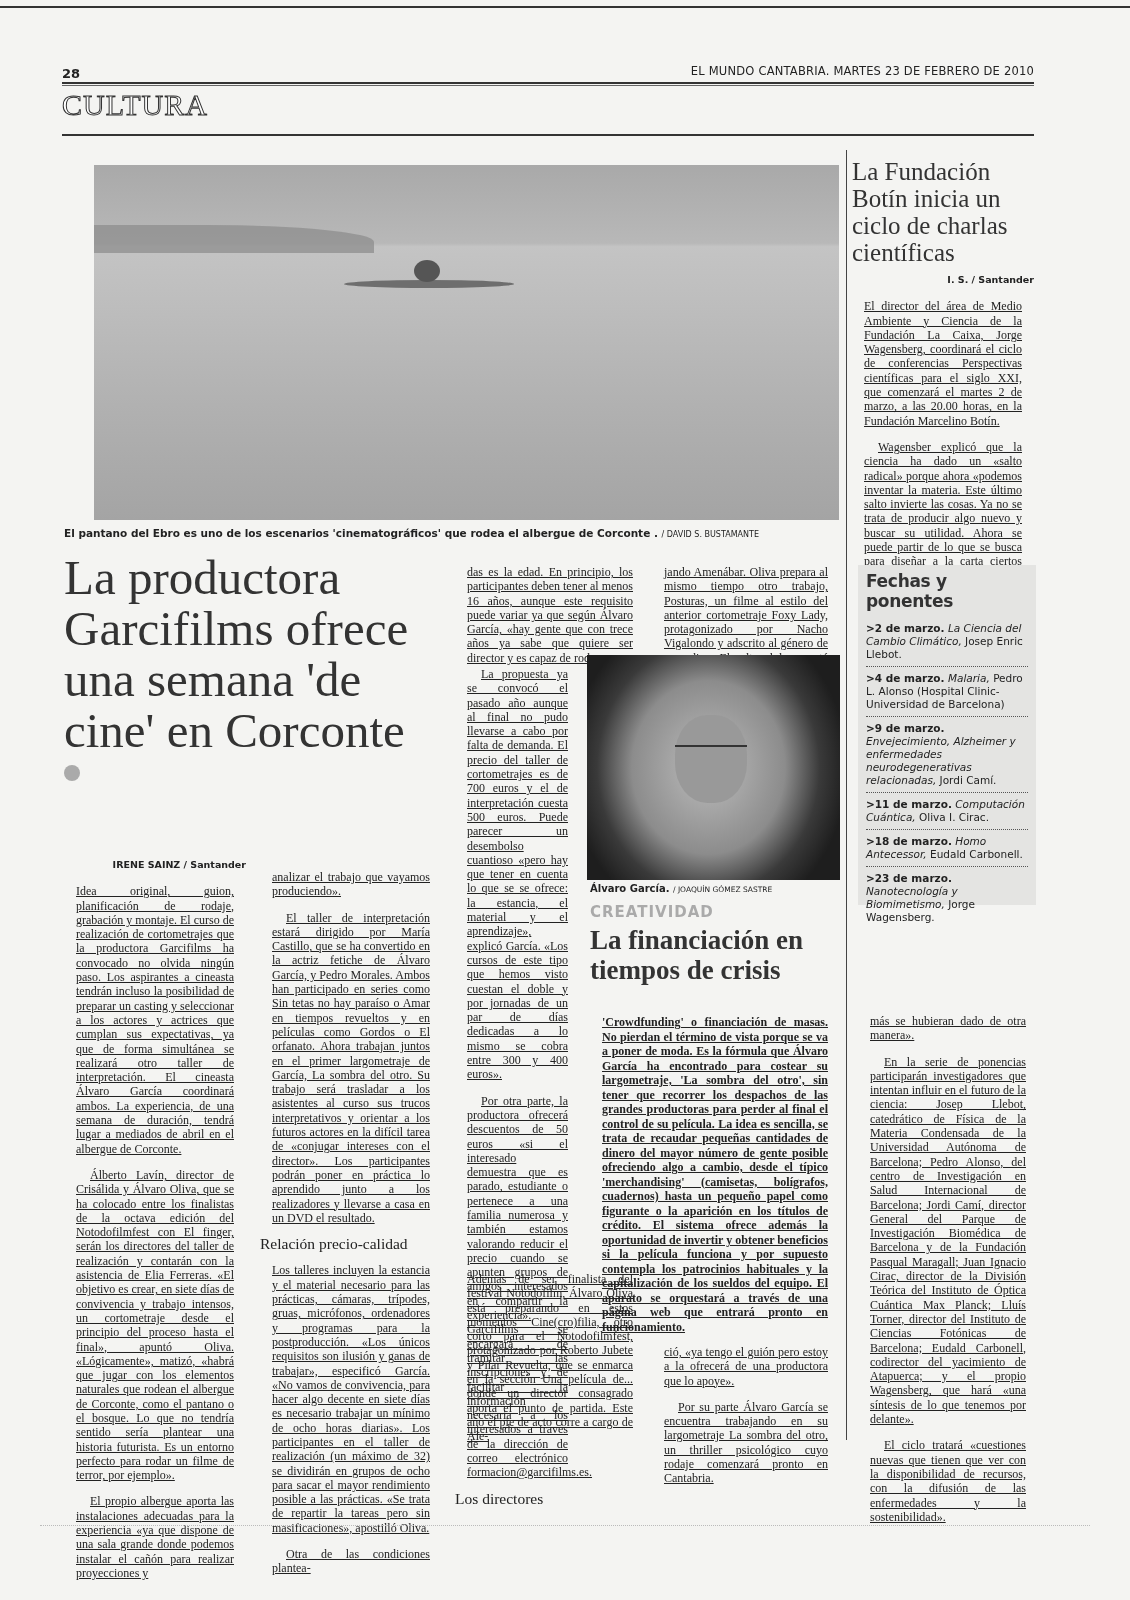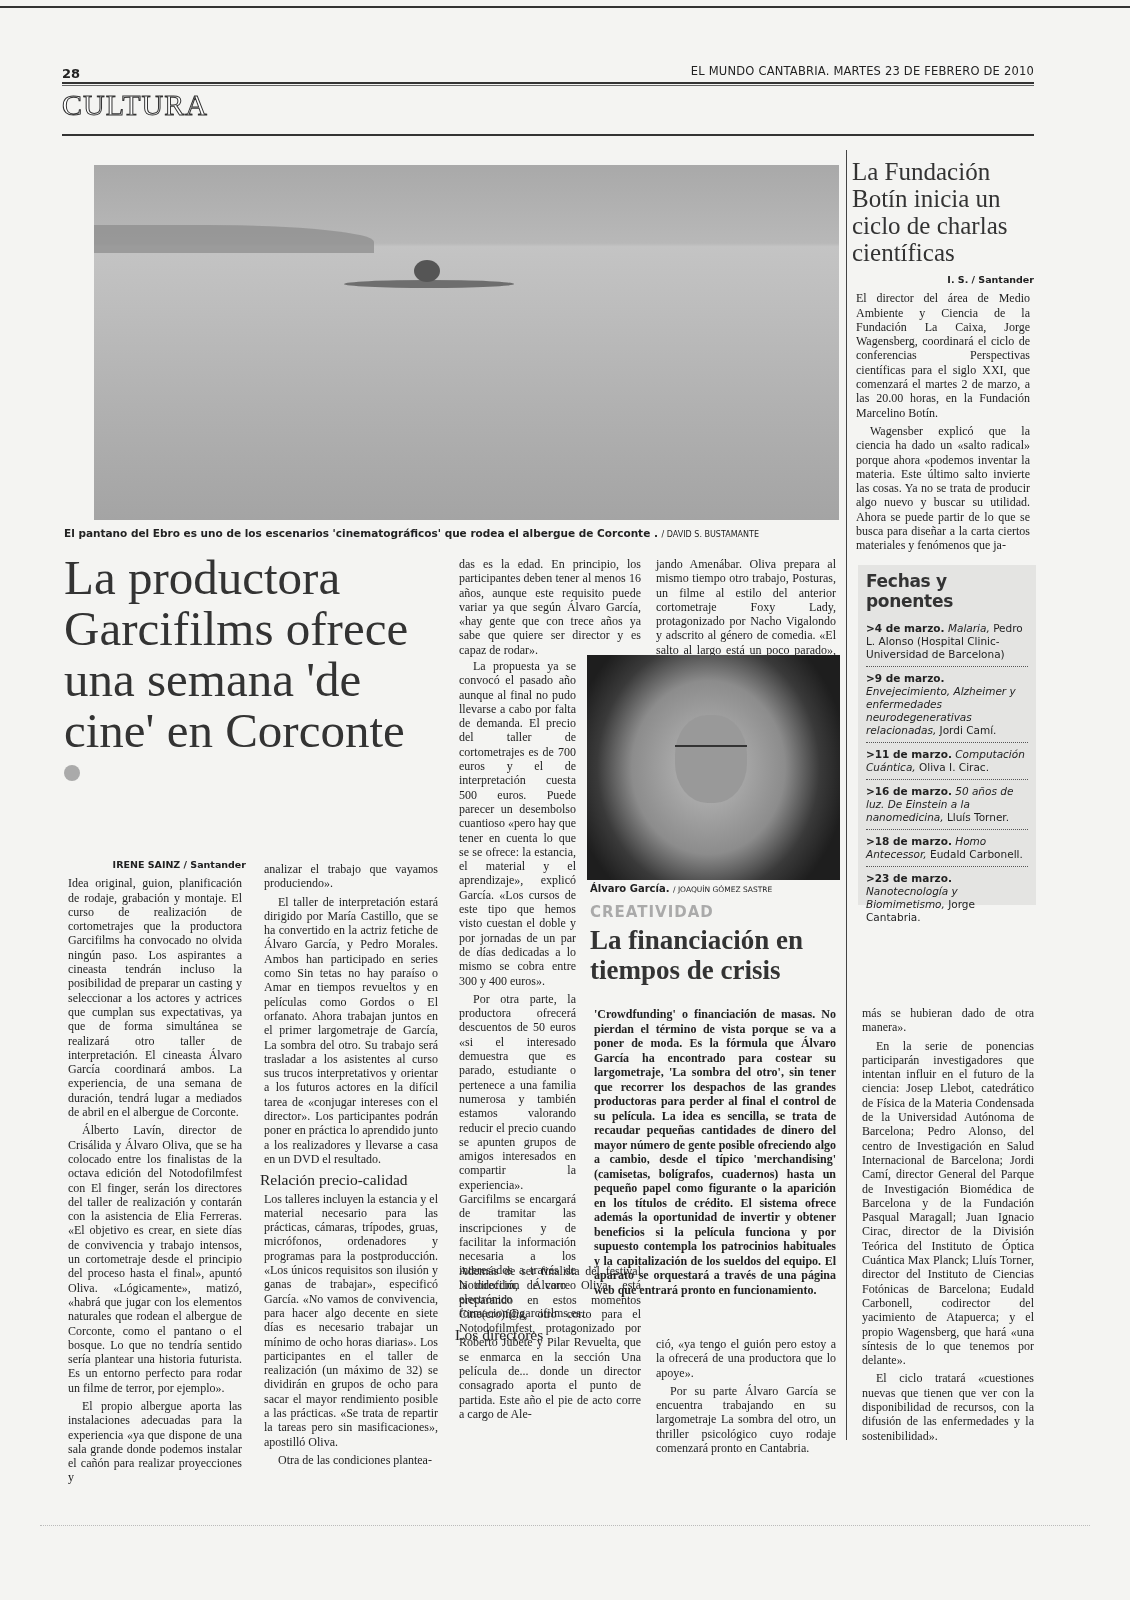--- a/index.html
+++ b/index.html
@@ -19,21 +19,21 @@
   .photo .hills{position:absolute;left:0;top:60px;width:280px;height:28px;background:#8a8a8a;border-radius:0 60% 0 0;opacity:.7;}
   .photo .island{position:absolute;left:250px;top:115px;width:170px;height:8px;background:#6e6e6e;border-radius:50%;}
   .photo .tree{position:absolute;left:320px;top:95px;width:26px;height:22px;border-radius:50%;background:#555;}
   .caption{left:64px;top:527px;font-size:10.5px;font-weight:bold;}
   .caption .credit{font-weight:normal;font-size:8px;margin-top:48px;}
   .headline{left:64px;top:552px;width:380px;font-size:49px;line-height:51px;color:#333;}
   .deck{left:64px;top:760px;width:380px;font-size:24px;line-height:28px;color:#333;}
   .bullet{display:inline-block;width:16px;height:16px;border-radius:50%;background:#aaa;margin-right:4px;vertical-align:1px;}
   .byline{font-size:9.5px;font-weight:bold;text-align:right;}
   .col{position:absolute;font-size:12px;line-height:14.3px;text-align:justify;hyphens:auto;}
-  .col p{margin:4px;text-indent:14px;}
+  .col p{margin:12px;text-indent:14px;text-decoration:underline;}
   .col p.noind{text-indent:0;}
   .col h3{font-size:15.5px;font-weight:normal;margin:7px 0 2px 0;}
   .vrule{position:absolute;width:1px;background:#444;}
   .portrait{left:587px;top:655px;width:253px;height:225px;background:
     radial-gradient(ellipse 55% 70% at 48% 50%,#bdbdbd 0%,#8c8c8c 55%,#3a3a3a 80%,#1e1e1e 100%);}
   .portrait .face{position:absolute;left:88px;top:60px;width:72px;height:88px;border-radius:45%;background:#999;}
   .portrait .glasses{position:absolute;left:88px;top:90px;width:72px;height:12px;border-top:2px solid #333;}
   .photo2cap{left:590px;top:883px;font-size:10px;font-weight:bold;}
   .photo2cap .credit{font-weight:normal;font-size:7.5px;}
   .kicker{left:590px;top:903px;font-size:15px;font-weight:bold;color:#aaa;letter-spacing:1px;}
@@ -128,26 +128,26 @@
 
 <div class="abs head3">La Fundación Botín inicia un ciclo de charlas científicas</div>
 <div class="col" style="left:852px;top:273px;width:182px;">
   <div class="byline sans">I. S. / Santander</div>
   <p class="noind">El director del área de Medio Ambiente y Ciencia de la Fundación La Caixa, Jorge Wagensberg, coordinará el ciclo de conferencias Perspectivas científicas para el siglo XXI, que comenzará el martes 2 de marzo, a las 20.00 horas, en la Fundación Marcelino Botín.</p>
   <p>Wagensber explicó que la ciencia ha dado un «salto radical» porque ahora «podemos inventar la materia. Este último salto invierte las cosas. Ya no se trata de producir algo nuevo y buscar su utilidad. Ahora se puede partir de lo que se busca para diseñar a la carta ciertos materiales y fenómenos que ja-</p>
 </div>
 
 <div class="abs box">
   <h4>Fechas y ponentes</h4>
+  <div class="item"><span class="date">&gt;2 de marzo.</span> <i>La Ciencia del Cambio Climático,</i> <span>Josep Enric Llebot.</span></div>
   <div class="item"><span class="date">&gt;4 de marzo.</span> <i>Malaria,</i> <span>Pedro L. Alonso (Hospital Clinic-Universidad de Barcelona)</span></div>
   <div class="item"><span class="date">&gt;9 de marzo.</span> <i>Envejecimiento, Alzheimer y enfermedades neurodegenerativas relacionadas,</i> <span>Jordi Camí.</span></div>
   <div class="item"><span class="date">&gt;11 de marzo.</span> <i>Computación Cuántica,</i> <span>Oliva I. Cirac.</span></div>
-  <div class="item"><span class="date">&gt;16 de marzo.</span> <i>50 años de luz. De Einstein a la nanomedicina,</i> <span>Lluís Torner.</span></div>
   <div class="item"><span class="date">&gt;18 de marzo.</span> <i>Homo Antecessor,</i> <span>Eudald Carbonell.</span></div>
-  <div class="item"><span class="date">&gt;23 de marzo.</span> <i>Nanotecnología y Biomimetismo,</i> <span>Jorge Cantabria.</span></div>
+  <div class="item"><span class="date">&gt;23 de marzo.</span> <i>Nanotecnología y Biomimetismo,</i> <span>Jorge Wagensberg.</span></div>
 </div>
 
 <div class="col" style="left:858px;top:1002px;width:180px;">
   <p class="noind">más se hubieran dado de otra manera».</p>
   <p>En la serie de ponencias participarán investigadores que intentan influir en el futuro de la ciencia: Josep Llebot, catedrático de Física de la Materia Condensada de la Universidad Autónoma de Barcelona; Pedro Alonso, del centro de Investigación en Salud Internacional de Barcelona; Jordi Camí, director General del Parque de Investigación Biomédica de Barcelona y de la Fundación Pasqual Maragall; Juan Ignacio Cirac, director de la División Teórica del Instituto de Óptica Cuántica Max Planck; Lluís Torner, director del Instituto de Ciencias Fotónicas de Barcelona; Eudald Carbonell, codirector del yacimiento de Atapuerca; y el propio Wagensberg, que hará «una síntesis de lo que tenemos por delante».</p>
   <p>El ciclo tratará «cuestiones nuevas que tienen que ver con la disponibilidad de recursos, con la difusión de las enfermedades y la sostenibilidad».</p>
 </div>
 
 <div class="abs foot-dots"></div>
 

